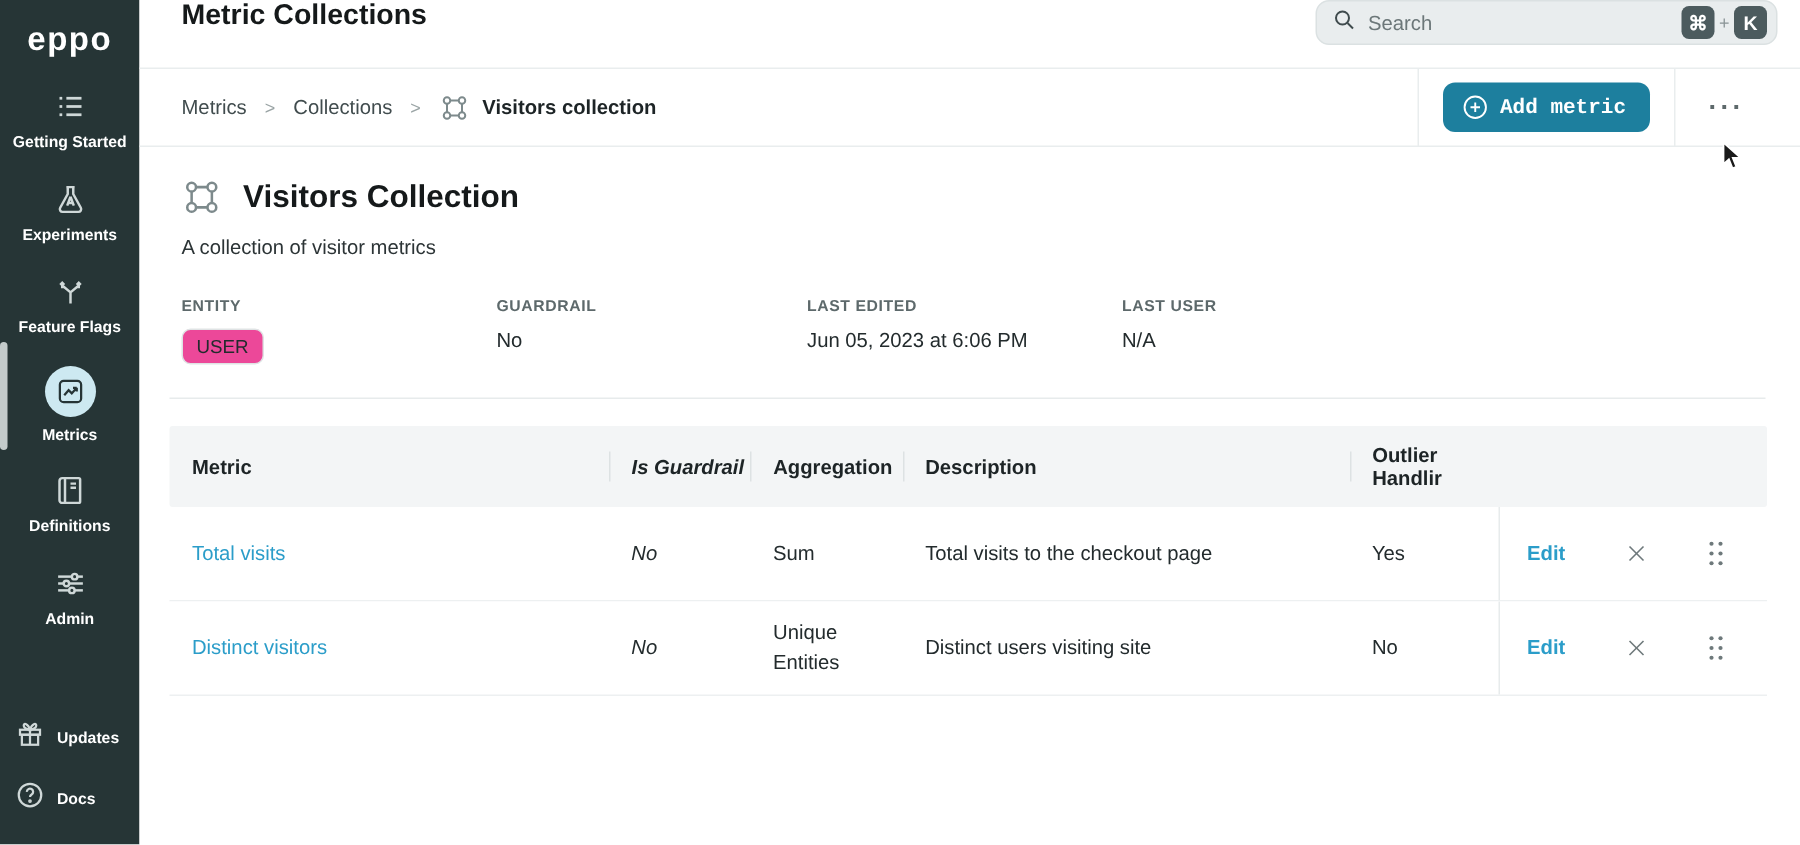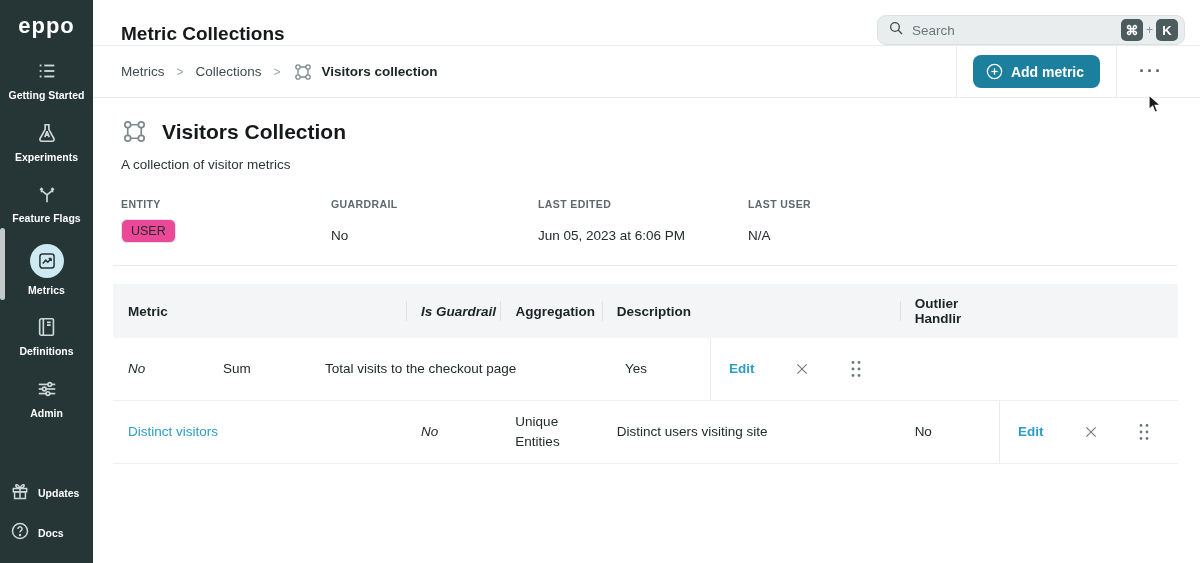--- a/index.html
+++ b/index.html
@@ -40,21 +40,21 @@
     display:flex; align-items:center; gap:8px; padding:8px 0; cursor:pointer;
   }
   .bottom-item svg { stroke:#cfd8d8; }
   .bottom-label { color:#ffffff; font-size:10.5px; font-weight:700; }
 
   
   .main { position:absolute; left:93px; top:0; width:1107px; height:563px; background:#fff; }
 
   .topbar {
     height:46px; border-bottom:1px solid #e9edee;
-    display:flex; align-items:flex-end; padding:0 15px 0 28px;
+    display:flex; align-items:flex-start; padding:0 15px 0 28px;
   }
   .page-title { font-size:19px; font-weight:700; color:#15191a; }
   .search-box {
     margin-left:auto; width:308px; height:30px; background:#e9edee;
     border:1px solid #dbe1e2; border-radius:9px;
     display:flex; align-items:center; padding:0 6px 0 10px; cursor:text;
   }
   .search-box svg { stroke:#3f4b4d; }
   .search-input {
     border:none; background:transparent; outline:none; flex:1;
@@ -75,36 +75,36 @@
   }
   .crumb { font-size:13.5px; color:#414c4e; cursor:pointer; }
   .crumb-sep { color:#9aa4a5; margin:0 12px; font-size:12px; }
   .crumb-current { display:flex; align-items:center; gap:9px; font-size:13.5px; font-weight:700; color:#1d2426; }
   .crumb-current svg { stroke:#7d8a8c; }
   .crumb-right { margin-left:auto; display:flex; align-items:center; height:100%; }
   .vdiv { width:1px; height:52px; background:#e9edee; }
   .btn-add {
     margin:0 16px; height:33px; background:#1d7f9e; color:#fff; border:none;
     border-radius:8px; padding:0 16px 0 12px; display:flex; align-items:center; gap:7px;
-    font-family:Liberation Sans, sans-serif; font-size:14px; font-weight:700; cursor:pointer;
+    font-family:Liberation Mono, monospace; font-size:14px; font-weight:700; cursor:pointer;
   }
   .btn-add svg { stroke:#fff; }
   .btn-more {
     background:none; border:none; color:#5d696b; font-size:18px; font-weight:700;
     letter-spacing:2px; cursor:pointer; width:68px; text-align:center;
   }
 
   .content { padding:16px 15px 0 28px; }
   .coll-title-row { display:flex; align-items:center; gap:14px; margin-top:4px; }
   .coll-title-row svg { stroke:#7d8a8c; }
   .coll-title { font-size:21px; font-weight:700; color:#15191a; }
   .coll-desc { font-size:13.5px; color:#2c3436; margin-top:12px; }
 
   .meta-row { display:flex; margin-top:26px; }
-  .meta-col { display:flex; flex-direction:column; gap:9px;justify-content:space-between; }
+  .meta-col { display:flex; flex-direction:column; gap:9px; }
   .meta-col:nth-child(1){ width:210px; } .meta-col:nth-child(2){ width:207px; }
   .meta-col:nth-child(3){ width:210px; } .meta-col:nth-child(4){ width:180px; }
   .meta-label { font-size:10.5px; font-weight:700; letter-spacing:.4px; color:#5d696b; }
   .meta-value { font-size:13.5px; color:#232b2d; }
   .badge {
     display:inline-block; border:1px solid #dfe3e4; border-radius:6px;
     padding:4px 9px; font-size:12.5px; color:#232b2d; width:max-content; background:#ec4899;
   }
   .section-divider { border:none; border-top:1px solid #e7ebec; margin:22px 8px 0 -8px; }
 
@@ -334,20 +334,23 @@
       <div class="thead">
         <div class="th c-metric">Metric</div>
         <div class="th c-guard">Is Guardrail</div>
         <div class="th c-agg">Aggregation</div>
         <div class="th c-desc">Description</div>
         <div class="th c-outlier">Outlier Handlir</div>
         <div class="th c-actions"></div>
       </div>
 
       <div class="tr">
+        <div class="td c-metric">
+            <a class="metric-link">Total visits</a>
+          </div>
         <div class="td c-guard">No</div>
         <div class="td c-agg">Sum</div>
         <div class="td c-desc">Total visits to the checkout page</div>
         <div class="td c-outlier">Yes</div>
         <div class="td c-actions">
           <a class="edit-link">Edit</a>
           <button class="close-btn">
             <svg width="16" height="16" viewBox="0 0 24 24" fill="none" stroke-width="1.6">
               <line x1="5" y1="5" x2="19" y2="19"></line>
                 <line x1="19" y1="5" x2="5" y2="19"></line>

